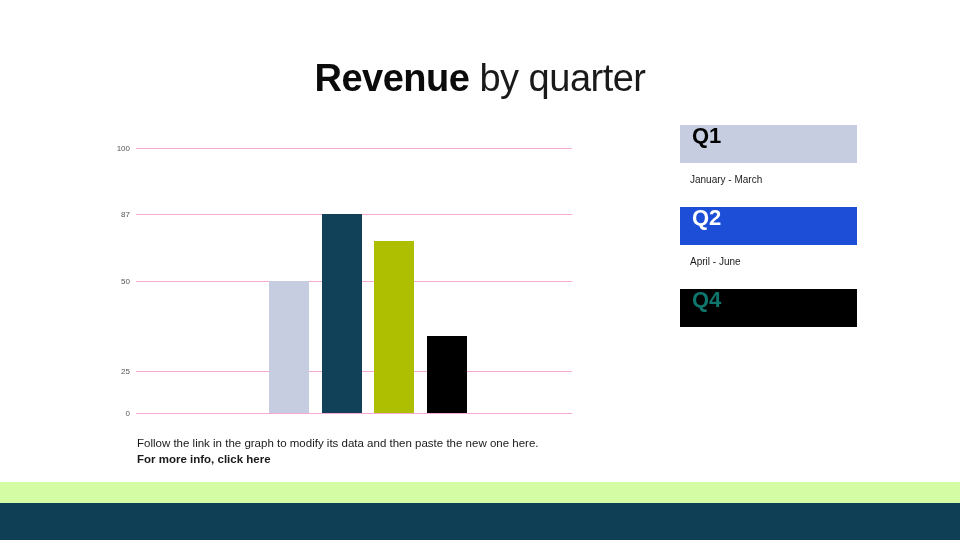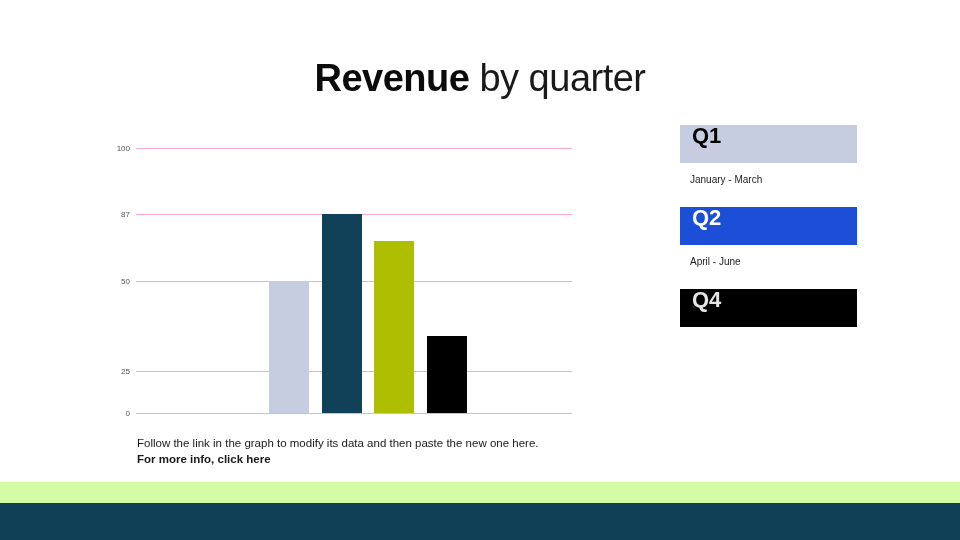--- a/index.html
+++ b/index.html
@@ -194,19 +194,19 @@
       <div class="legend-desc">January - March</div>
     </div>
     <div class="legend-group">
       <div class="legend-chip" style="background: #1d4ed8;">
         <span class="legend-chip-label" style="color: rgb(255, 255, 255);">Q2</span>
       </div>
       <div class="legend-desc">April - June</div>
     </div>
     <div class="legend-group">
       <div class="legend-chip" style="background: rgb(0, 0, 0);">
-        <span class="legend-chip-label" style="color: #e5e5e5;">Q4</span>
+        <span class="legend-chip-label" style="color: #0f766e;">Q4</span>
       </div>
     </div>
   </div>
 
 <div class="band-green" style="background: rgb(211, 252, 165);"></div>
 <div class="band-teal" style="background: rgb(14, 63, 85);"></div>
 
 </body></html>

